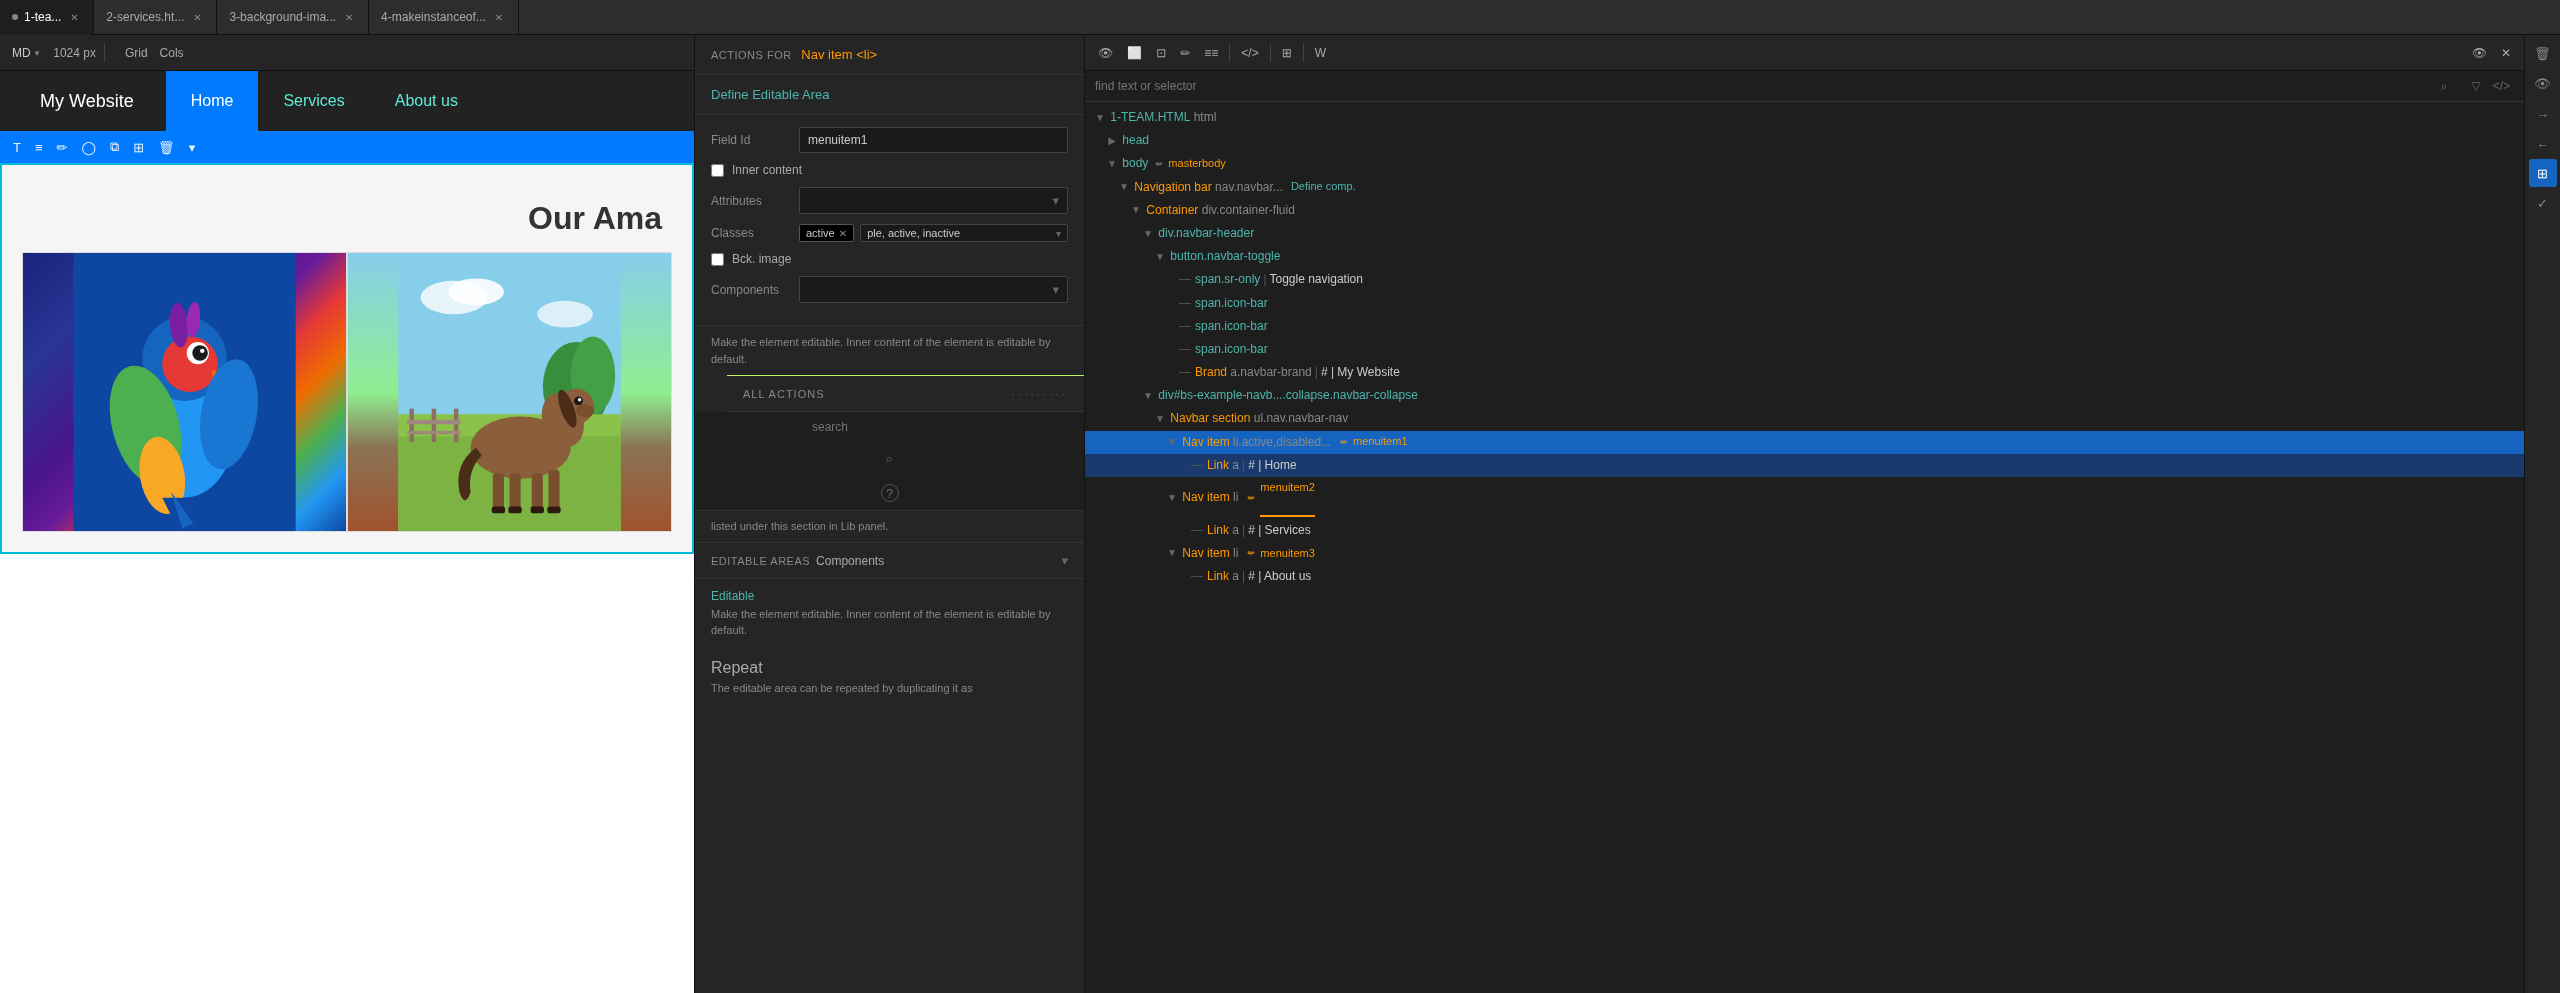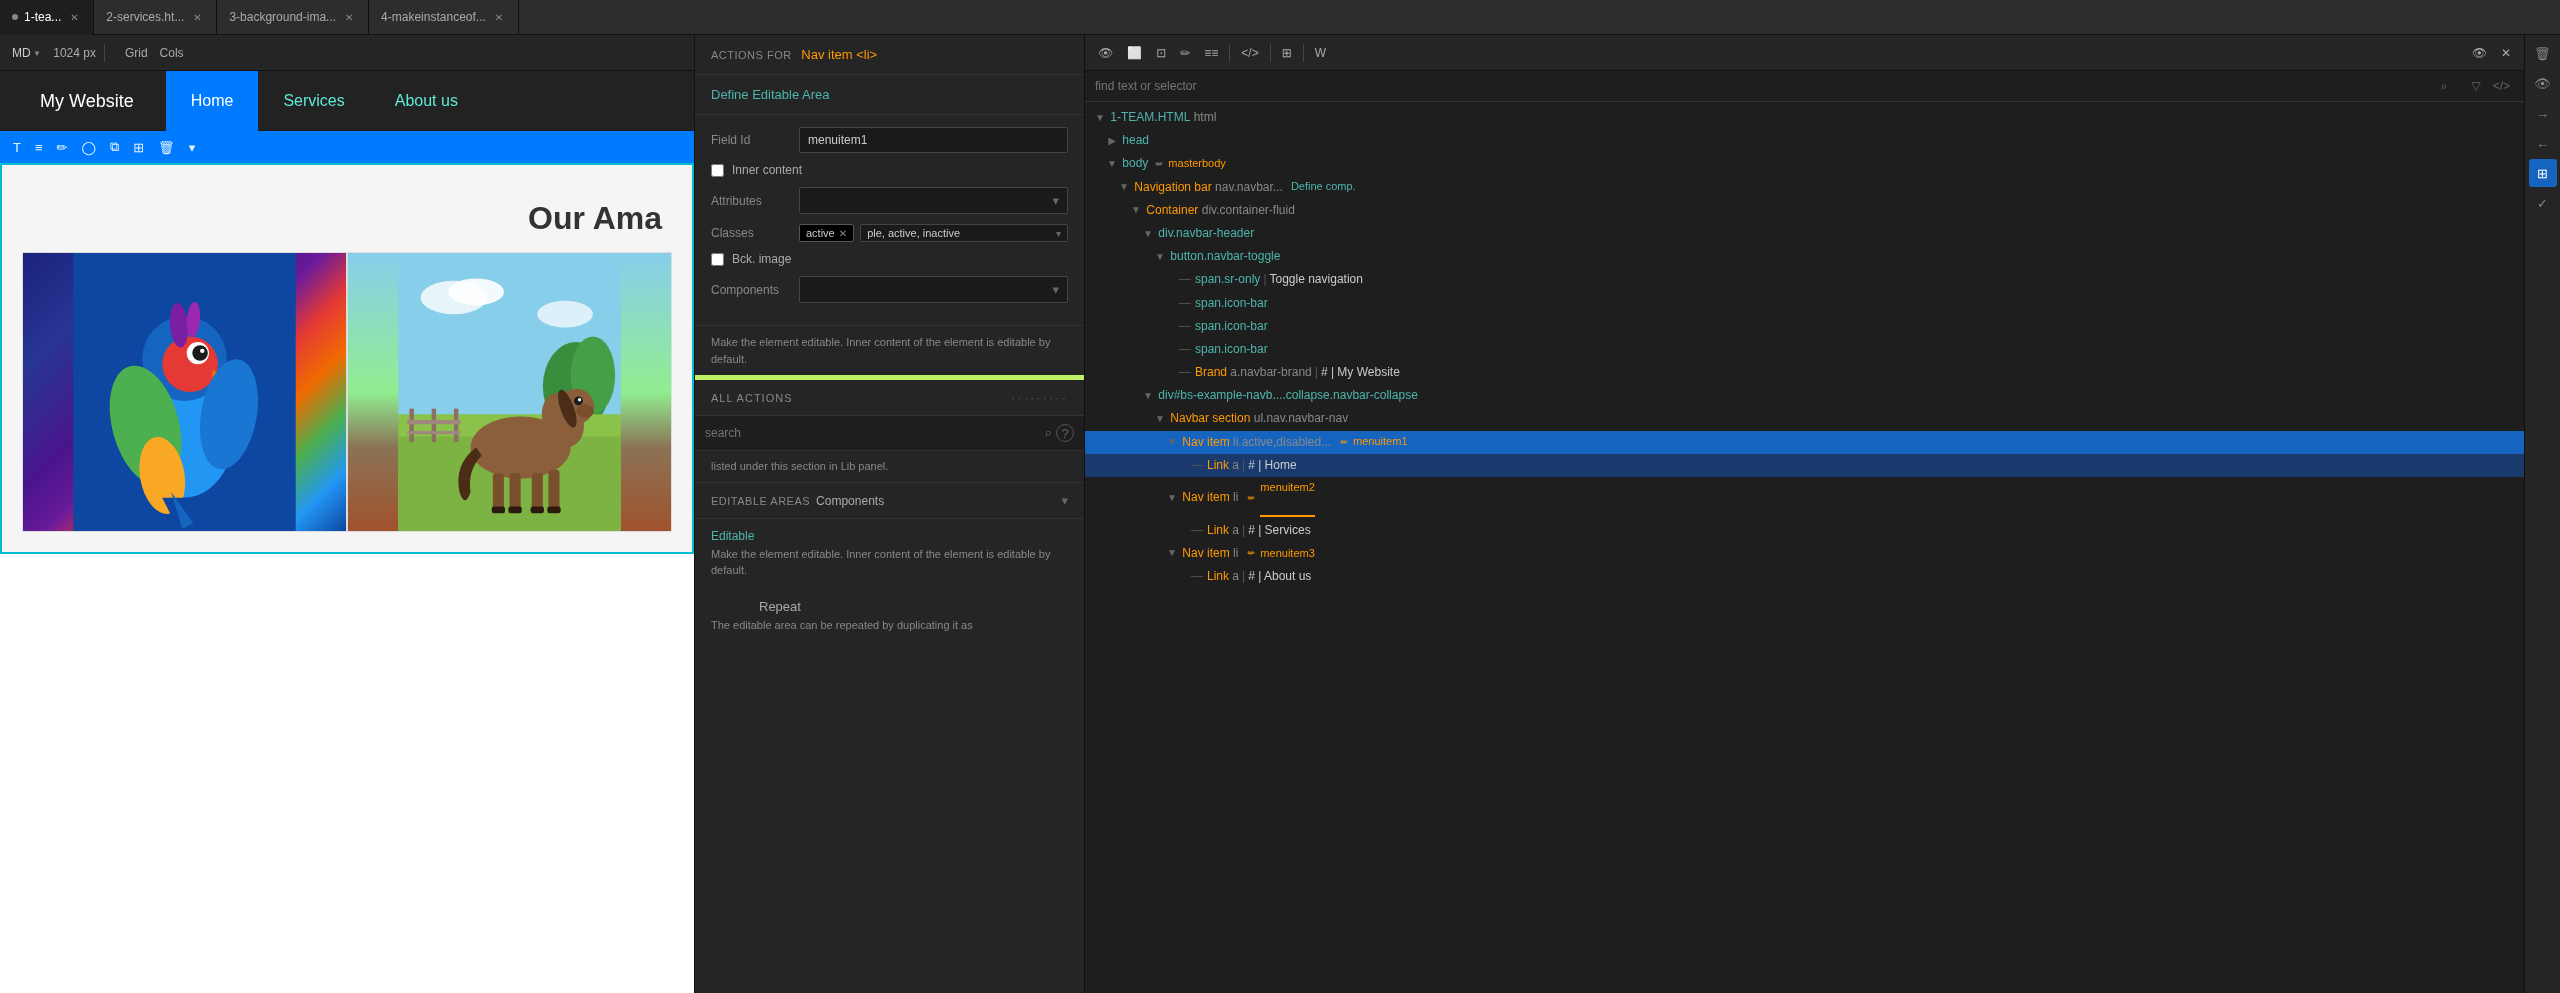--- a/index.html
+++ b/index.html
@@ -350,41 +350,43 @@
       font-size: 11px;
       line-height: 1.5;
       padding: 8px 16px;
     }
 
     .all-actions-header {
       display: flex;
       align-items: center;
       padding: 10px 16px;
       border-bottom: 1px solid #333;
-      border-top: 5px solid #bef264;
+      border-top: 1px solid #bef264;
+      margin-left: 32px;
     }
     .all-actions-title {
       font-size: 11px;
       color: #888;
       text-transform: uppercase;
       letter-spacing: 1px;
     }
     .all-actions-dots {
       margin-left: auto;
       color: #555;
       letter-spacing: 2px;
     }
 
     .search-bar-row {
       display: flex;
       align-items: center;
       padding: 8px 10px;
       background: #1e1e1e;
       border-bottom: 1px solid #333;
-      gap: 4px;
+      gap: 17px;
+      flex-direction: column;
     }
     .search-input {
       flex: 1;
       background: none;
       border: none;
       color: #ccc;
       font-size: 12px;
       outline: none;
     }
     .search-icon-btn {
@@ -449,23 +451,22 @@
       font-size: 12px;
       margin-bottom: 4px;
     }
     .ea-item-desc {
       color: #888;
       font-size: 11px;
       line-height: 1.4;
     }
     .repeat-title {
       color: #aaa;
-      font-size: 13px;
+      font-size: 16px;
       margin-bottom: 4px;
-      margin-left: 48px;
     }
 
     
     .dom-panel {
       flex: 1;
       background: #1e1e1e;
       display: flex;
       flex-direction: column;
       overflow: hidden;
     }

